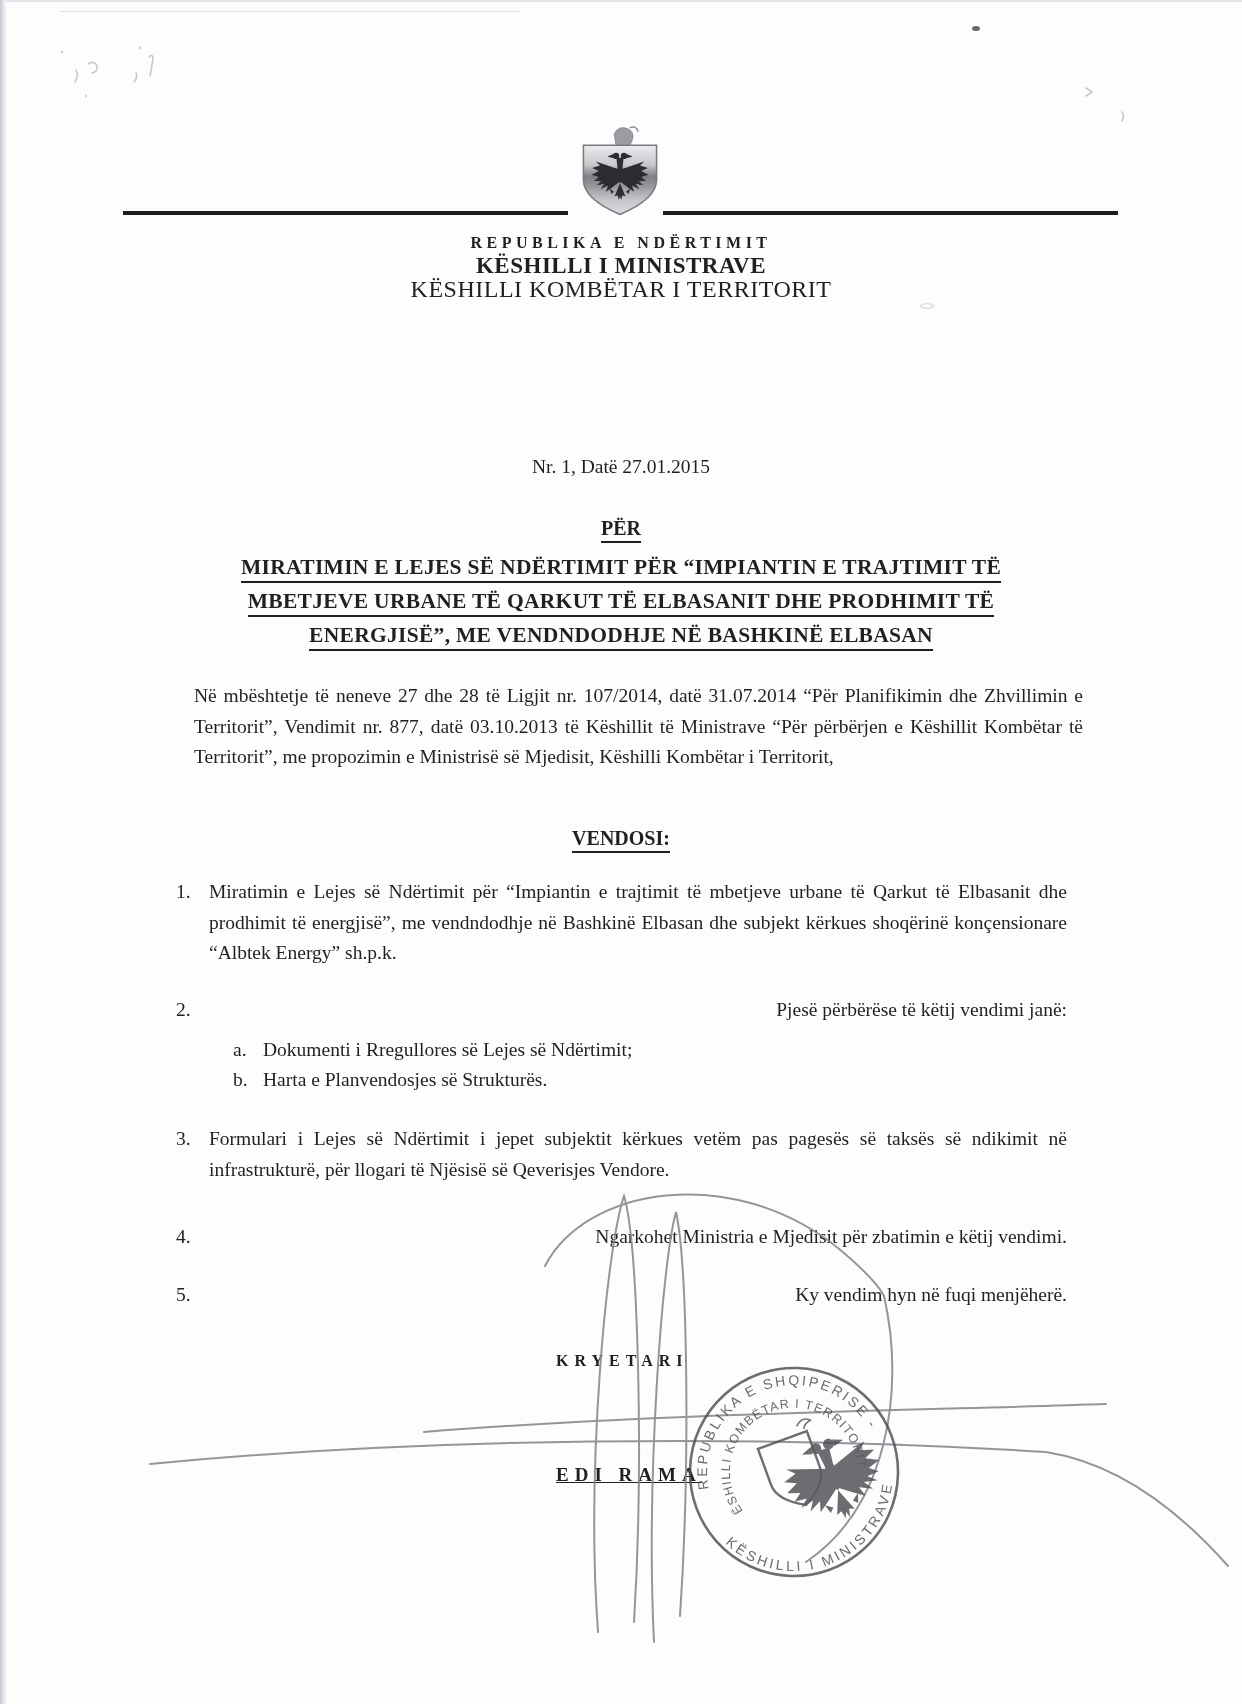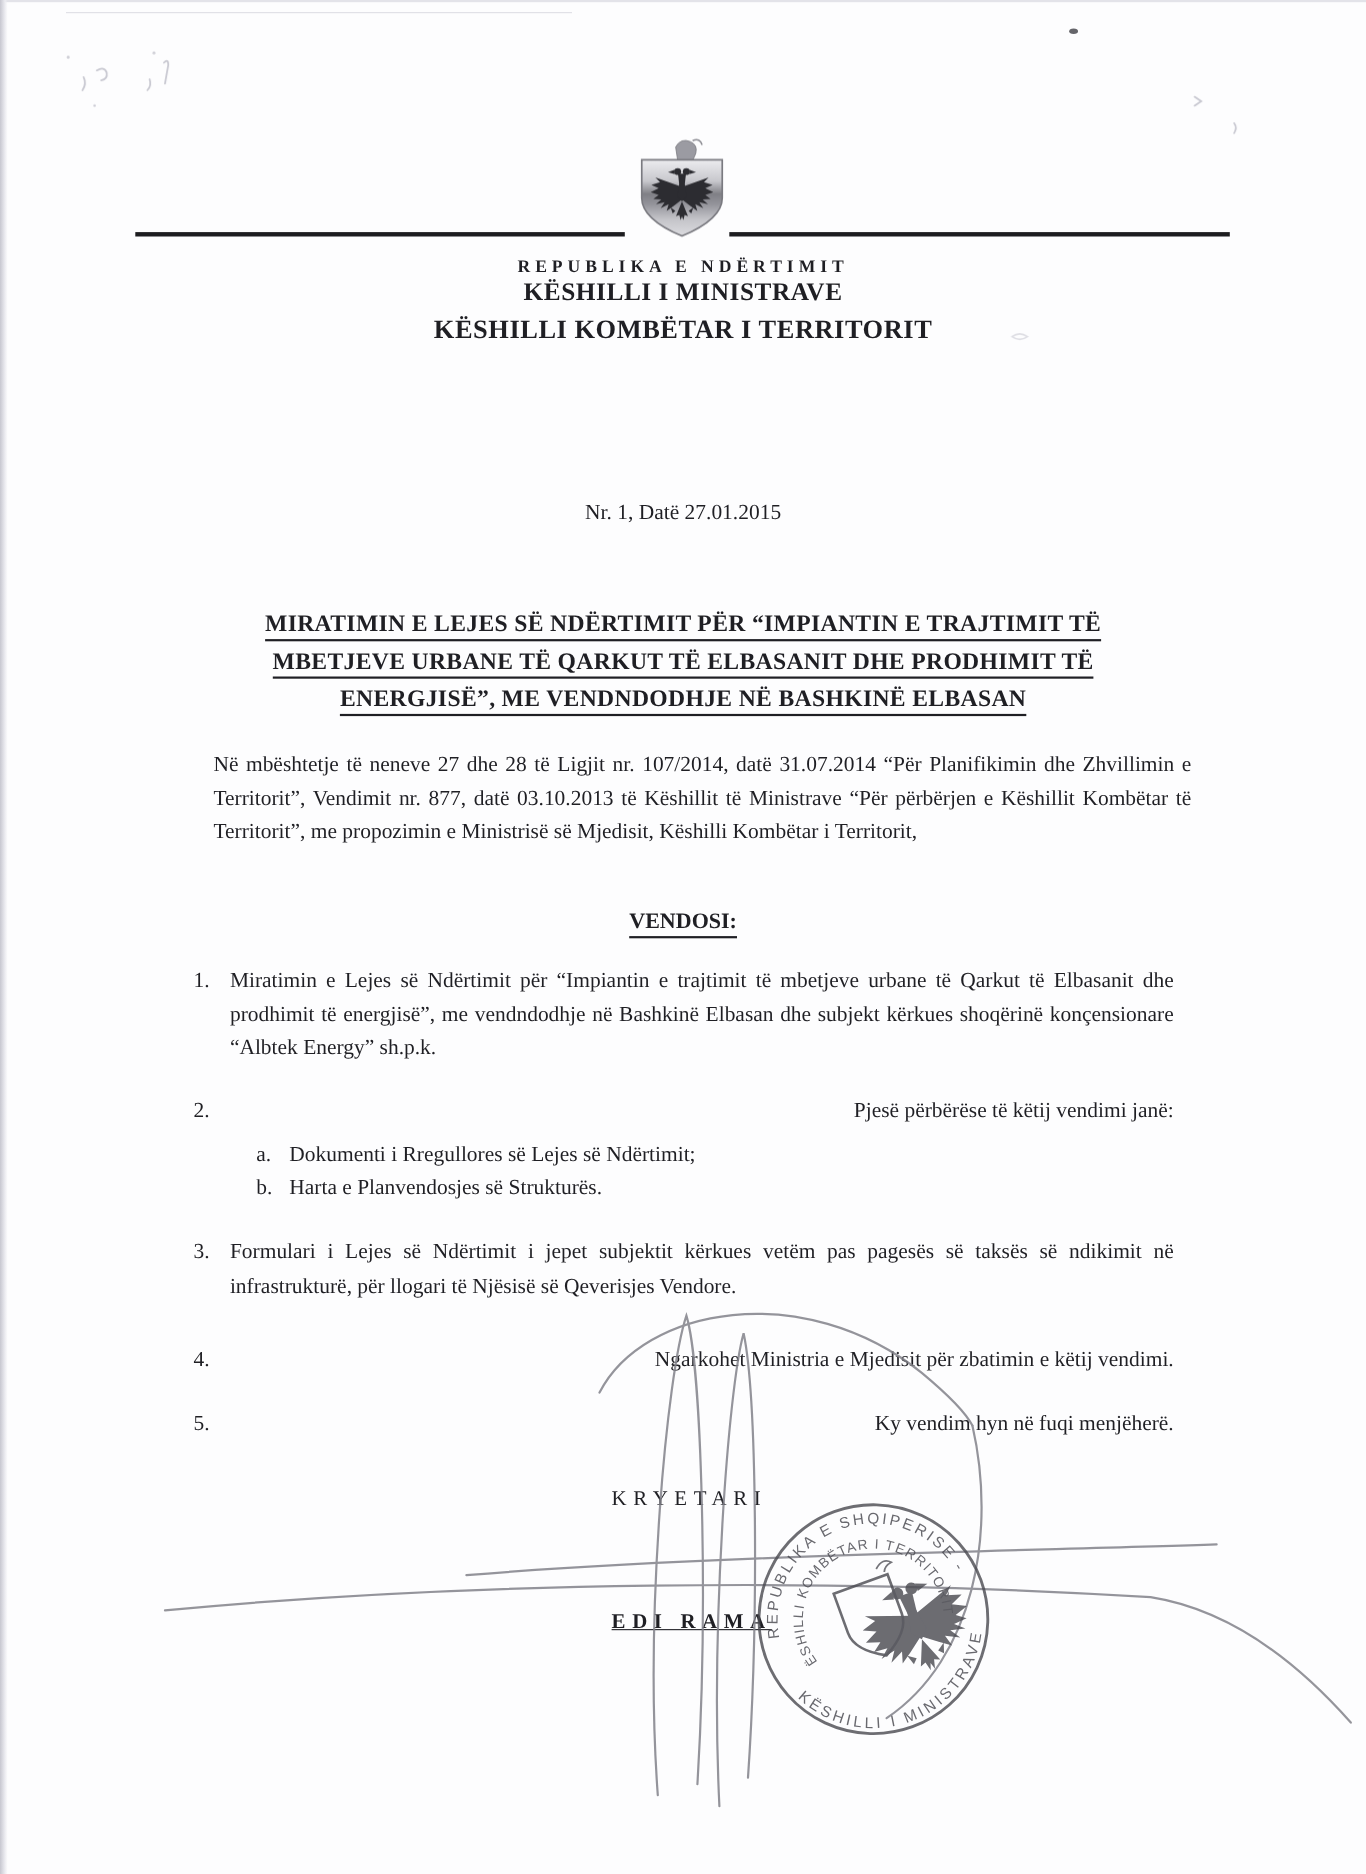--- a/index.html
+++ b/index.html
@@ -12,21 +12,21 @@
   
   .edge-left{position:absolute;left:0;top:0;width:7px;height:100%;
     background:linear-gradient(to right,#c7c7d0,#ececf1 65%,rgba(255,255,255,0));}
   .edge-top{position:absolute;left:0;top:0;width:100%;height:2px;background:#e3e3e9;}
   .faint-topline{position:absolute;left:60px;top:11px;width:460px;height:1px;background:#dedee5;}
   .scan-dot{position:absolute;left:972px;top:26px;width:8px;height:5px;border-radius:50%;
     background:#4a4a50;opacity:.85;}
   
   .hdr-republic{top:234px;font-size:16px;font-weight:bold;letter-spacing:4.5px;}
   .hdr-council{top:253px;font-size:23px;font-weight:bold;letter-spacing:.5px;}
-  .hdr-territory{top:276px;font-size:24px;font-weight:bold;letter-spacing:.5px;margin-top:11px;}
+  .hdr-territory{top:276px;font-size:24px;font-weight:normal;letter-spacing:.5px;}
   .rule-seg{position:absolute;top:211px;height:4px;background:#1d1d20;}
   .rule-left{left:123px;width:445px;}
   .rule-right{left:663px;width:455px;}
   .emblem{position:absolute;left:570px;top:124px;width:100px;height:104px;}
   
   .vendim{top:389px;font-size:20px;font-weight:bold;letter-spacing:8px;}
   .nrline{top:456px;font-size:19.5px;}
   .per{top:517px;font-size:20px;font-weight:bold;}
   .per span,.title-line span,.vendosi span{
     display:inline-block;border-bottom:2.5px solid #1f1f24;padding-bottom:1px;line-height:1.15;}
@@ -38,21 +38,21 @@
   .vendosi{top:827px;font-size:20px;font-weight:bold;}
   .item{position:absolute;left:176px;width:891px;font-size:19.5px;line-height:30.5px;display:flex;}
   .item .no{flex:0 0 33px;}
   .item .txt{flex:1;text-align:justify;}
   .item-short .txt{text-align:right;}
   .i1{top:877px;} .i2{top:995px;} .i3{top:1124px;} .i4{top:1222px;} .i5{top:1280px;}
   .sub{position:absolute;left:233px;width:700px;font-size:19.5px;line-height:30.5px;display:flex;}
   .sub .no{flex:0 0 30px;}
   .sa{top:1035px;} .sb{top:1065px;}
   
-  .kryetari{position:absolute;left:556px;top:1352px;font-size:19px;font-weight:normal;letter-spacing:6px;}
+  .kryetari{position:absolute;left:556px;top:1352px;font-size:16px;font-weight:bold;letter-spacing:6px;}
   .ediRama{position:absolute;left:556px;top:1464px;font-size:19px;font-weight:bold;letter-spacing:6px;text-decoration:underline;}
   .sig-svg,.marks-svg{position:absolute;left:0;top:0;width:1242px;height:1704px;pointer-events:none;}
   .stamp{position:absolute;left:664px;top:1342px;width:260px;height:260px;
     transform:rotate(-20deg);opacity:.9;}
   .stamp text{font-family:"Liberation Sans", sans-serif;fill:#4b4b52;}
 </style>
 </head>
 <body>
 
 <div class="page">
@@ -115,20 +115,21 @@
     <path d="M 60,4 q 7,-3 9,4" fill="none" stroke="#8b8b92" stroke-width="1.4"></path>
     <path d="M 12,22 h 76 v 36 q 0,20 -38,36 q -38,-16 -38,-36 z" fill="url(#shieldGrad)" stroke="#7a7a80" stroke-width="1.6"></path>
     <use href="#eagle" x="0" y="0" transform="translate(18,25) scale(0.64)" fill="#2c2c31"></use>
   </svg>
 
   <div class="center hdr-republic">REPUBLIKA E NDËRTIMIT</div>
   <div class="center hdr-council">KËSHILLI I MINISTRAVE</div>
   <div class="center hdr-territory">KËSHILLI KOMBËTAR I TERRITORIT</div>
 
   <div class="center nrline">Nr. 1, Datë 27.01.2015</div>
+  <div class="center per"><span>PËR</span></div>
   <div class="center title-line tl0"><span>MIRATIMIN E LEJES SË NDËRTIMIT PËR “IMPIANTIN E TRAJTIMIT TË</span></div>
   <div class="center title-line tl2"><span>ENERGJISË”, ME VENDNDODHJE NË BASHKINË ELBASAN</span></div>
   <div class="center title-line tl1"><span>MBETJEVE URBANE TË QARKUT TË ELBASANIT DHE PRODHIMIT TË</span></div>
 
   <div class="preamble">Në mbështetje të neneve 27 dhe 28 të Ligjit nr. 107/2014, datë 31.07.2014 “Për Planifikimin dhe Zhvillimin e Territorit”, Vendimit nr. 877, datë 03.10.2013 të Këshillit të Ministrave “Për përbërjen e Këshillit Kombëtar të Territorit”, me propozimin e Ministrisë së Mjedisit, Këshilli Kombëtar i Territorit,</div>
 
   <div class="center vendosi"><span>VENDOSI:</span></div>
 
   <div class="item i1">
     <span class="no">1.</span>

